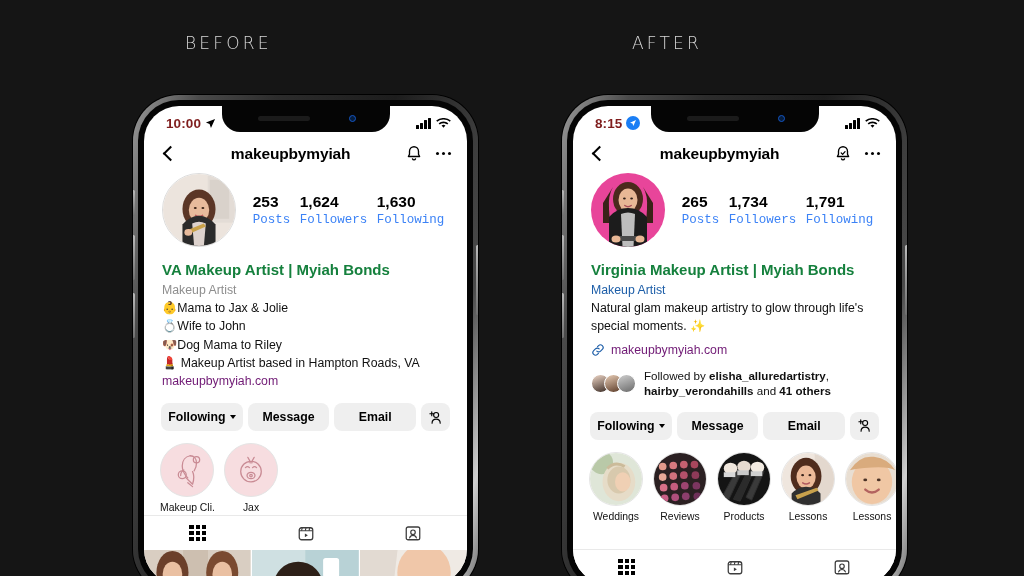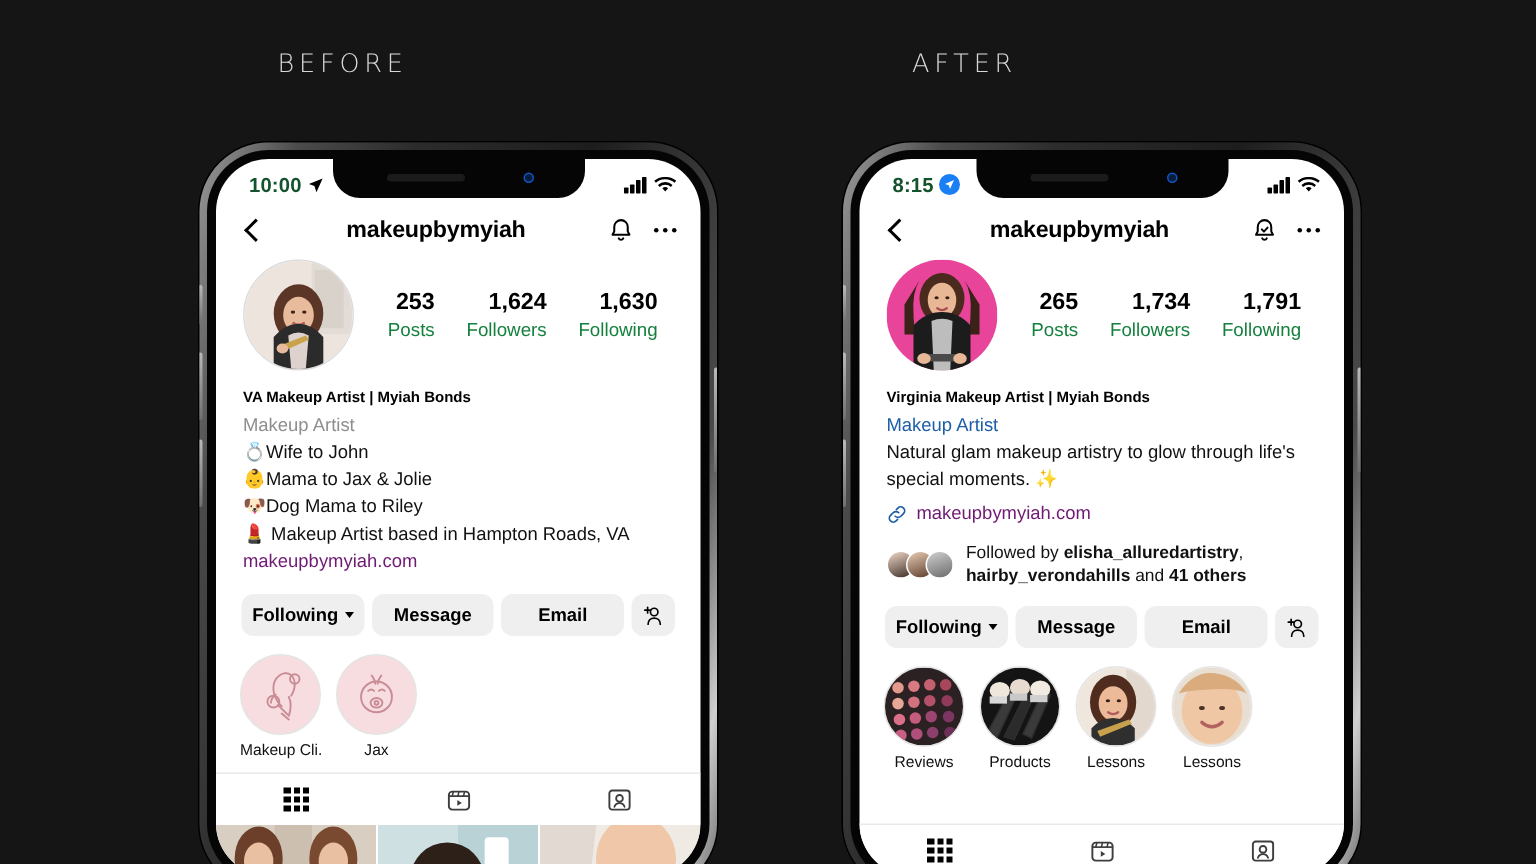--- a/index.html
+++ b/index.html
@@ -15,21 +15,21 @@
     position:absolute;
     top:33px;
     font-size:17px;
     letter-spacing:3.2px;
     color:#d8d8d8;
     font-weight:300;
     text-align:left;
     font-family:"DejaVu Sans", sans-serif;
   }
   #label-before{ left:185px; width:240px; }
-  #label-after { left:608px; width:240px; }
+  #label-after { left:632px; width:240px; }
 
   
   .phone{
     position:absolute;
     top:95px;
     width:345px;
     height:500px;
     border-radius:46px;
     background:
       linear-gradient(100deg,#8d8d8d 0%,#ararar 0%),
@@ -95,21 +95,21 @@
 
   
   .statusbar{
     position:relative;
     height:30px;
     display:flex; align-items:center;
     padding:4px 16px 0 22px;
     z-index:21;
   }
   .st-time{
-    font-size:13.5px; font-weight:700; color:#14532d;
+    font-size:13.5px; font-weight:700; color:#7f1d1d;
     letter-spacing:.1px; display:flex; align-items:center; gap:4px;
   }
   .loc-plain{ font-size:12px; color:#000; transform:rotate(0deg); }
   .loc-badge{
     width:14px;height:14px;border-radius:50%;
     background:#1a7ef5;display:inline-flex;align-items:center;justify-content:center;
   }
   .st-right{
     margin-left:auto; display:flex; align-items:flex-end; gap:5px;
   }
@@ -148,27 +148,27 @@
   }
   .avatar{
     width:74px;height:74px;border-radius:50%;
     flex:0 0 auto; position:relative; overflow:hidden;
   }
   .avatar.ring{ border:1.2px solid #dcdcdc; }
   .stats{
     flex:1; display:flex; justify-content:space-around;
     padding-left:12px;
   }
-  .stat{ text-align:right; }
+  .stat{ text-align:left; }
   .stat .num{ font-size:15.5px; font-weight:700; color:#000; line-height:1.25;}
-  .stat .lbl{ font-size:12.5px; color:#15803d; line-height:1.3;}
+  .stat .lbl{ font-size:12.5px; color:#3b82f6; line-height:1.3;font-family:Liberation Mono, monospace;}
 
   
   .bio{ padding:12px 18px 0 18px; }
-  .bio .name{ font-size:10px; font-weight:700; color:#000000; line-height:1.45; }
+  .bio .name{ font-size:15px; font-weight:700; color:#15803d; line-height:1.45; }
   .bio .cat { font-size:12.3px; line-height:1.5; }
   .cat.grey{ color:#8e8e8e; }
   .cat.blue{ color:#1d5ea8; }
   .bio .line{ font-size:12.3px; color:#111; line-height:1.48; }
   .bio .more{ color:#8e8e8e; }
   .bio .link{ color:#701a75; font-size:12.3px; line-height:1.5; }
   .linkrow{ display:flex; align-items:center; gap:6px; margin-top:5px;}
   .linkrow .link{ font-weight:400; }
 
   .followedby{
@@ -319,22 +319,22 @@
           <div class="stat">
             <div class="num">1,630</div>
             <div class="lbl">Following</div>
           </div>
         </div>
       </div>
 
       <div class="bio">
         <div class="name">VA Makeup Artist | Myiah Bonds</div>
         <div class="cat grey">Makeup Artist</div>
+        <div class="line">👶Mama to Jax &amp; Jolie</div>
         <div class="line">💍Wife to John</div>
-        <div class="line">👶Mama to Jax &amp; Jolie</div>
         <div class="line">🐶Dog Mama to Riley</div>
         <div class="line">💄 Makeup Artist based in Hampton Roads, VA</div>
         <div class="link">makeupbymyiah.com</div>
       </div>
 
       <div class="actions">
         <div class="btn">
           <span>Following</span>
           <span class="caret"></span>
         </div>
@@ -581,20 +581,33 @@
         <div class="btn sq">
           <svg width="15" height="15" viewBox="0 0 24 24">
             <circle cx="13" cy="8" r="4" fill="none" stroke="#000" stroke-width="1.8"></circle>
             <path d="M6.5 21c0-4 3-6.5 6.5-6.5s6.5 2.5 6.5 6.5" fill="none" stroke="#000" stroke-width="1.8" stroke-linecap="round"></path>
             <path d="M3 6h6M6 3v6" stroke="#000" stroke-width="1.8" stroke-linecap="round"></path>
           </svg>
         </div>
       </div>
 
       <div class="highlights">
+        <div class="hl">
+          <div class="circle">
+            <svg width="100%" height="100%" viewBox="0 0 54 54" preserveAspectRatio="xMidYMid slice">
+              <rect width="54" height="54" fill="#dfe6d8"></rect>
+              <ellipse cx="12" cy="10" rx="12" ry="12" fill="#b9c9a8"></ellipse>
+              <ellipse cx="30" cy="30" rx="17" ry="20" fill="#e6dcc8"></ellipse>
+              <ellipse cx="30" cy="28" rx="12" ry="14" fill="#d8c9ad"></ellipse>
+              <ellipse cx="34" cy="30" rx="8" ry="10" fill="#f0d0b4"></ellipse>
+              <path d="M18 16q8-8 18-2" stroke="#cbbb9a" stroke-width="3" fill="none"></path>
+            </svg>
+          </div>
+          <div class="cap">Weddings</div>
+        </div>
         <div class="hl">
           <div class="circle">
             <svg width="100%" height="100%" viewBox="0 0 54 54" preserveAspectRatio="xMidYMid slice">
               <rect width="54" height="54" fill="#2b2022"></rect>
               <g>
                 <circle cx="9" cy="14" r="4" fill="#e39a8c"></circle>
                   <circle cx="20" cy="13" r="4" fill="#d87a7f"></circle>
                   <circle cx="31" cy="12" r="4" fill="#c4606f"></circle>
                   <circle cx="42" cy="12" r="4" fill="#a8465c"></circle>
                 <circle cx="9" cy="25" r="4" fill="#e8a898"></circle>

